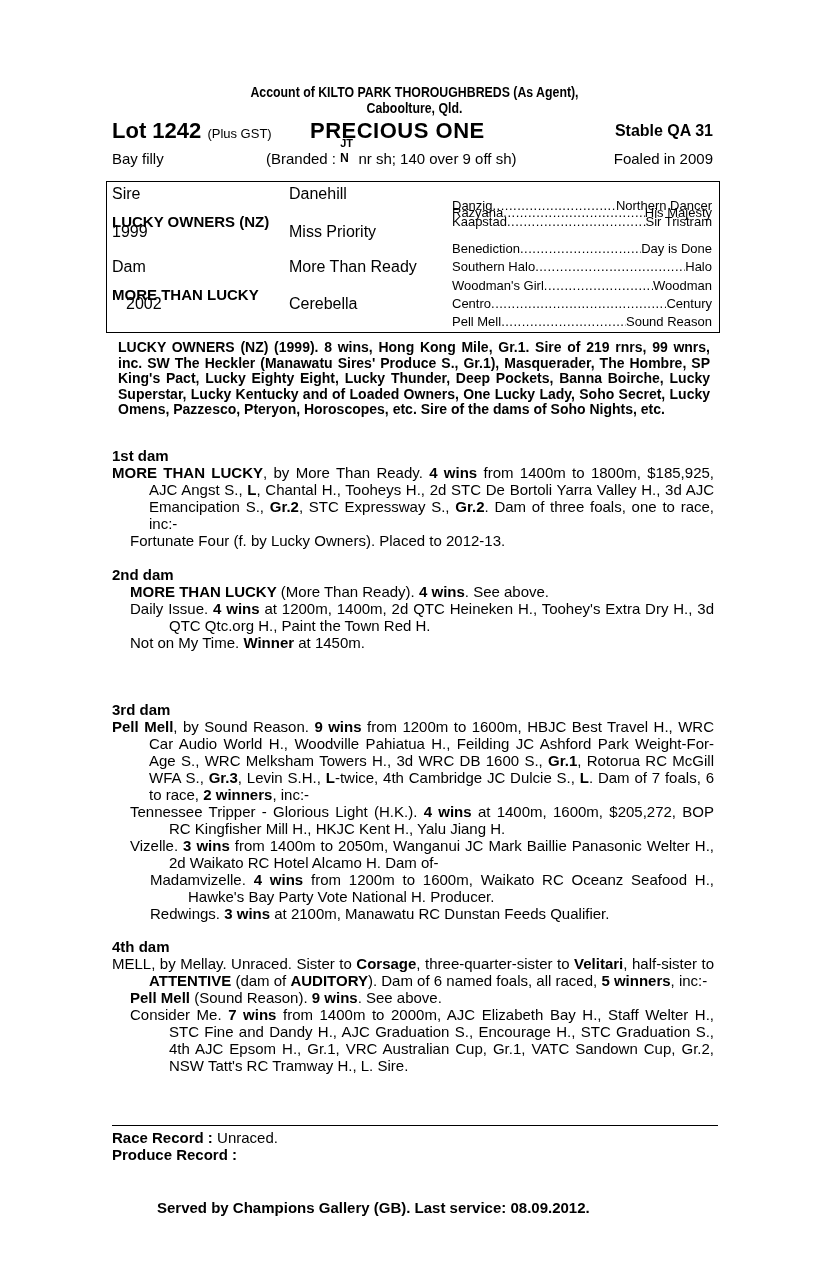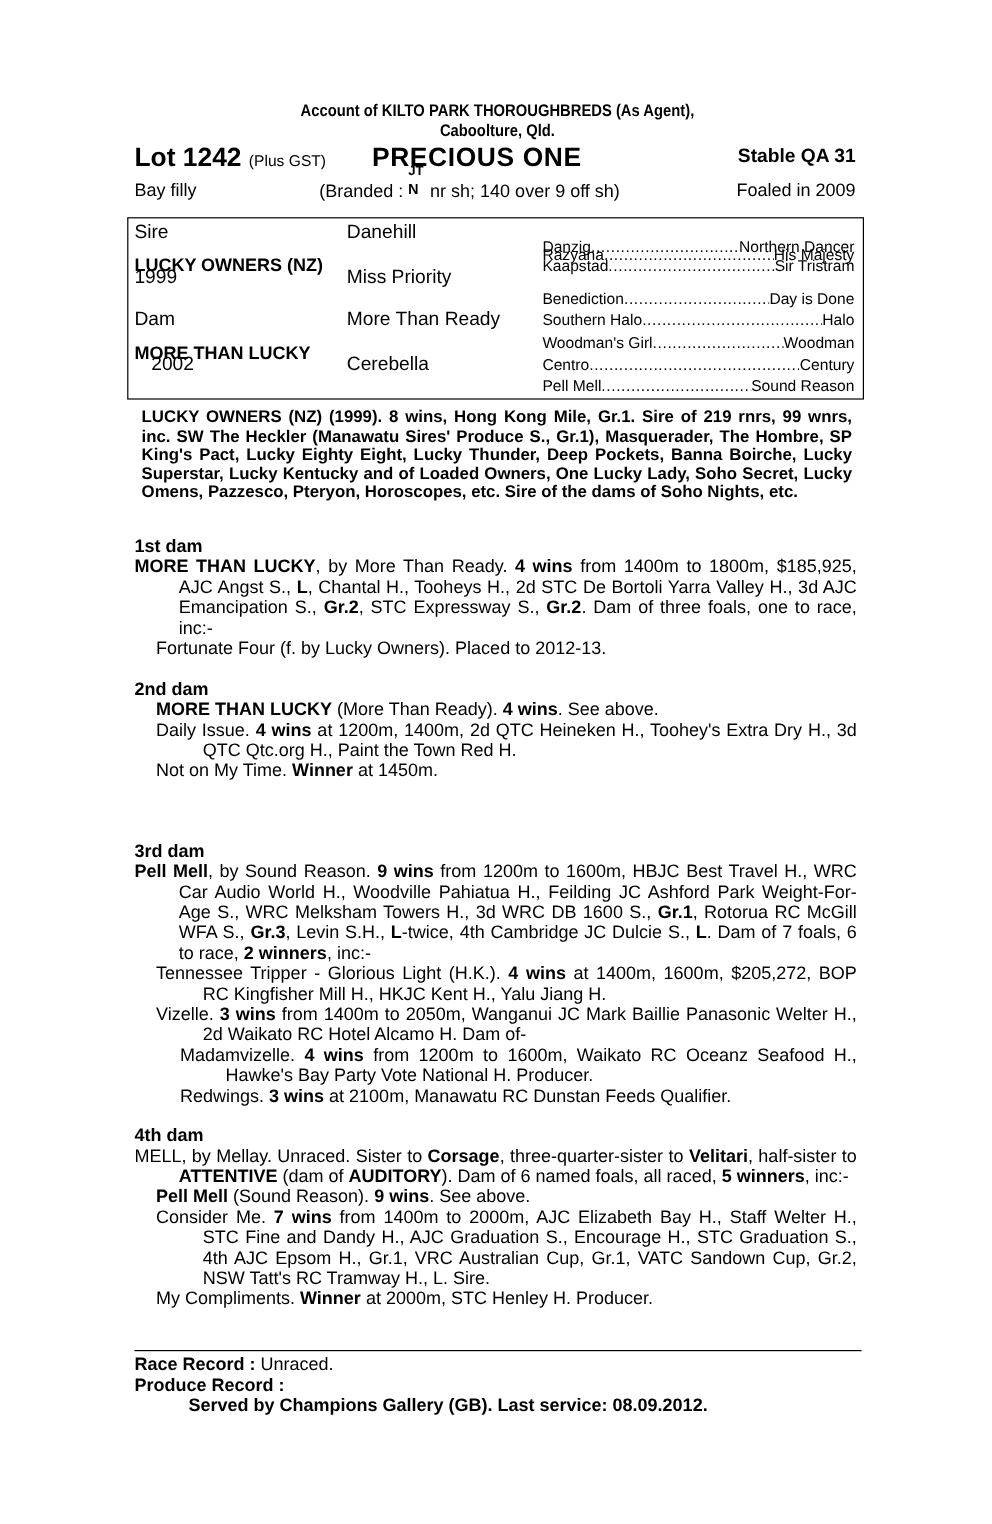--- a/index.html
+++ b/index.html
@@ -29,21 +29,21 @@
   .sire-summary { position: absolute; left: 118px; top: 340px; width: 592px; font-weight: bold; font-size: 14px; line-height: 15.5px; text-align: justify; font-family: "Liberation Sans", sans-serif; }
   .section { position: absolute; left: 112px; width: 602px; font-size: 15px; line-height: 17px; text-align: justify; }
   .sec-h { font-weight: bold; font-size: 15px; }
   .p { margin: 0; }
   .main { padding-left: 37px; text-indent: -37px; }
   .kid { padding-left: 57px; text-indent: -39px; }
   .gkid { padding-left: 76px; text-indent: -38px; }
   b { font-weight: bold; text-align: center; }
   .sep { position: absolute; left: 112px; top: 1125px; width: 606px; height: 0; border-top: 1.5px solid #000; }
   .records { position: absolute; left: 112px; top: 1129px; width: 606px; font-size: 15px; line-height: 17px; }
-  .served { padding-left: 45px; font-weight: bold; }
+  .served { padding-left: 45px; font-weight: bold; margin-top: 36px; }
 </style>
 </head>
 <body>
 
 <div class="page">
   <div class="vendor">Account of KILTO PARK THOROUGHBREDS (As Agent),</div>
   <div class="vendor">Caboolture, Qld.</div>
   <div class="lotline">
     <span class="lot"><span>Lot 1242</span> <span class="gst">(Plus GST)</span></span>
     <span class="horse">PRECIOUS ONE</span>
@@ -137,21 +137,20 @@
   <p class="p kid"><span>Vizelle. </span><b>3 wins</b><span> from 1400m to 2050m, Wanganui JC Mark Baillie Panasonic Welter H., 2d Waikato RC Hotel Alcamo H. Dam of-</span></p>
   <p class="p gkid"><span>Madamvizelle. </span><b>4 wins</b><span> from 1200m to 1600m, Waikato RC Oceanz Seafood H., Hawke's Bay Party Vote National H. Producer.</span></p>
   <p class="p gkid"><span>Redwings. </span><b>3 wins</b><span> at 2100m, Manawatu RC Dunstan Feeds Qualifier.</span></p>
 </div>
 
 <div class="section" style="top:938px;">
   <div class="sec-h">4th dam</div>
   <p class="p main"><span>MELL, by Mellay. Unraced. Sister to </span><b>Corsage</b><span>, three-quarter-sister to </span><b>Velitari</b><span>, half-sister to </span><b>ATTENTIVE</b><span> (dam of </span><b>AUDITORY</b><span>). Dam of 6 named foals, all raced, </span><b>5 winners</b><span>, inc:-</span></p>
   <p class="p kid"><b>Pell Mell</b><span> (Sound Reason). </span><b>9 wins</b><span>. See above.</span></p>
   <p class="p kid"><span>Consider Me. </span><b>7 wins</b><span> from 1400m to 2000m, AJC Elizabeth Bay H., Staff Welter H., STC Fine and Dandy H., AJC Graduation S., Encourage H., STC Graduation S., 4th AJC Epsom H., Gr.1, VRC Australian Cup, Gr.1, VATC Sandown Cup, Gr.2, NSW Tatt's RC Tramway H., L. Sire.</span></p>
-  <p class="p kid"><span>My Compliments. </span><b>Winner</b><span> at 2000m, STC Henley H. Producer.</span></p>
 </div>
 
 <div class="sep"></div>
 <div class="records">
   <div><b>Race Record :</b><span> Unraced.</span></div>
   <div><b>Produce Record :</b></div>
   <div class="served">Served by Champions Gallery (GB). Last service: 08.09.2012.</div>
 </div>
 
 </body></html>

